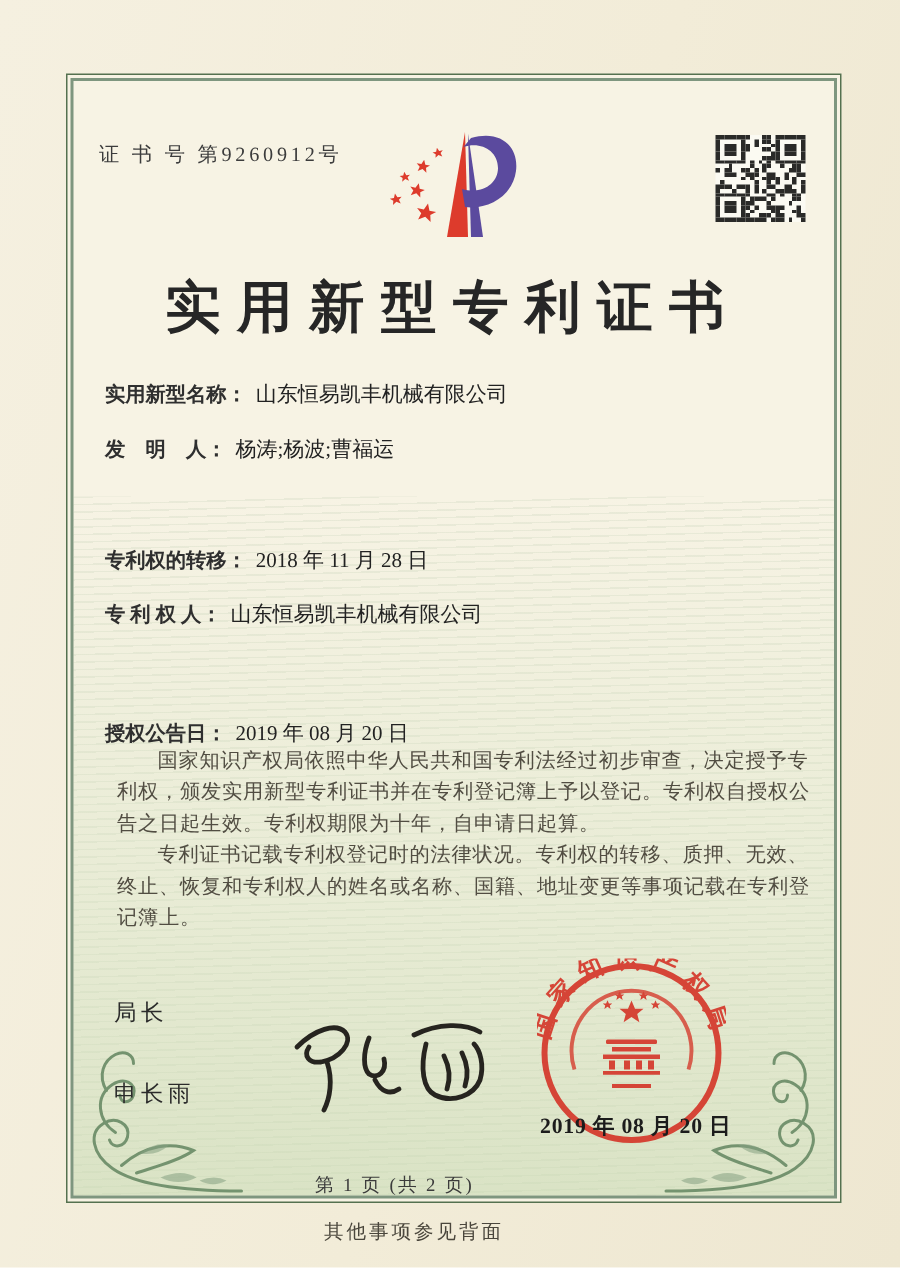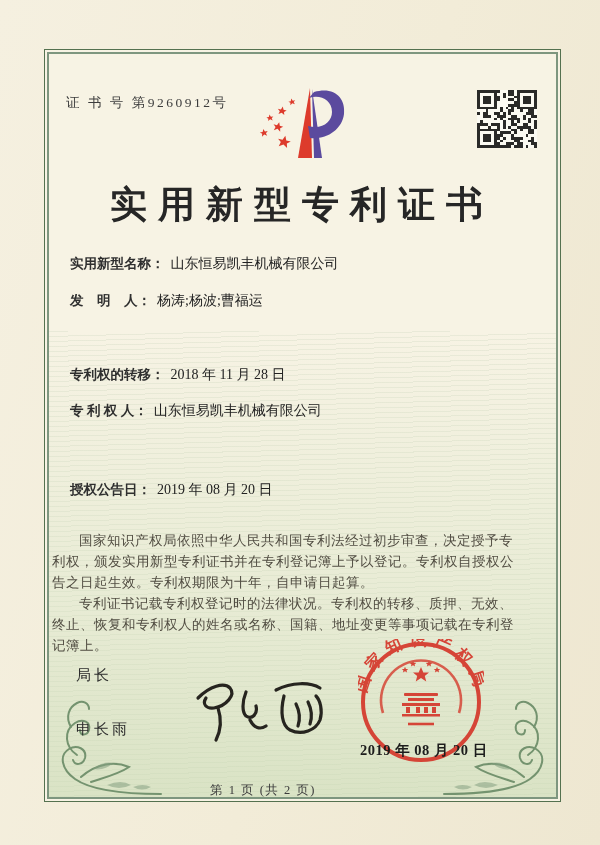--- a/index.html
+++ b/index.html
@@ -16,21 +16,21 @@
           linear-gradient(180deg,rgba(214,228,198,0) 0%,rgba(206,222,186,0.38) 60%,rgba(198,216,176,0.6) 100%),
           repeating-linear-gradient(178.5deg,rgba(110,150,108,0.10) 0px,rgba(110,150,108,0.10) 1px,rgba(0,0,0,0) 1px,rgba(0,0,0,0) 5px);}
   
   .cert-no{position:absolute;left:66px;top:94px;font-size:13.5px;letter-spacing:2.5px;color:#3c3c3c;}
   .title{position:absolute;left:302px;top:180px;transform:translateX(-50%);
          font-size:37px;font-weight:bold;letter-spacing:11px;white-space:nowrap;color:#262626;}
   .row{position:absolute;left:70px;white-space:nowrap;color:#333;}
   .flabel{font-size:13.5px;color:#2f2f2f;font-weight:700;}
   .fvalue{font-size:14px;margin-left:6px;color:#222;}
   .grant2{position:absolute;left:303px;top:0;}
-  .paras{position:absolute;left:52px;top:496px;width:474px;color:#514d42;margin-top:34px;}
+  .paras{position:absolute;left:78px;top:496px;width:474px;color:#514d42;}
   .paras p{margin:0;text-indent:2em;font-size:13.5px;line-height:21px;letter-spacing:0.5px;}
   .signer{position:absolute;left:76px;font-size:15px;letter-spacing:3px;color:#2b2b2b;}
   .seal-date{position:absolute;left:360px;top:741px;font-size:14.5px;font-weight:600;
              letter-spacing:0.5px;color:#1c1c1c;white-space:nowrap;}
   .page-num{position:absolute;left:263px;top:782px;transform:translateX(-50%);
             font-size:12.5px;letter-spacing:1.5px;color:#3b3b3b;white-space:nowrap;}
   .footer-note{position:absolute;left:276px;top:812px;transform:translateX(-50%);
             font-size:13px;letter-spacing:2px;color:#4a463c;white-space:nowrap;}
   
   .qr{position:absolute;left:477px;top:90px;width:60px;height:58px;
@@ -399,14 +399,15 @@
       <rect x="44" y="75" width="38" height="2.5"></rect>
     </g>
     <path d="M25,74 A40,40 0 1 1 101,74" fill="none" stroke="#d5392c" stroke-width="2.6" opacity="0.85"></path>
     <path d="M50,85 h26" stroke="#d5392c" stroke-width="2.6"></path>
   </svg>
 
   <div class="seal-date">2019 年 08 月 20 日</div>
 
   <div class="page-num">第 1 页 (共 2 页)</div>
 
+  <div class="footer-note">其他事项参见背面</div>
 
 </div>
 
 </body></html>

